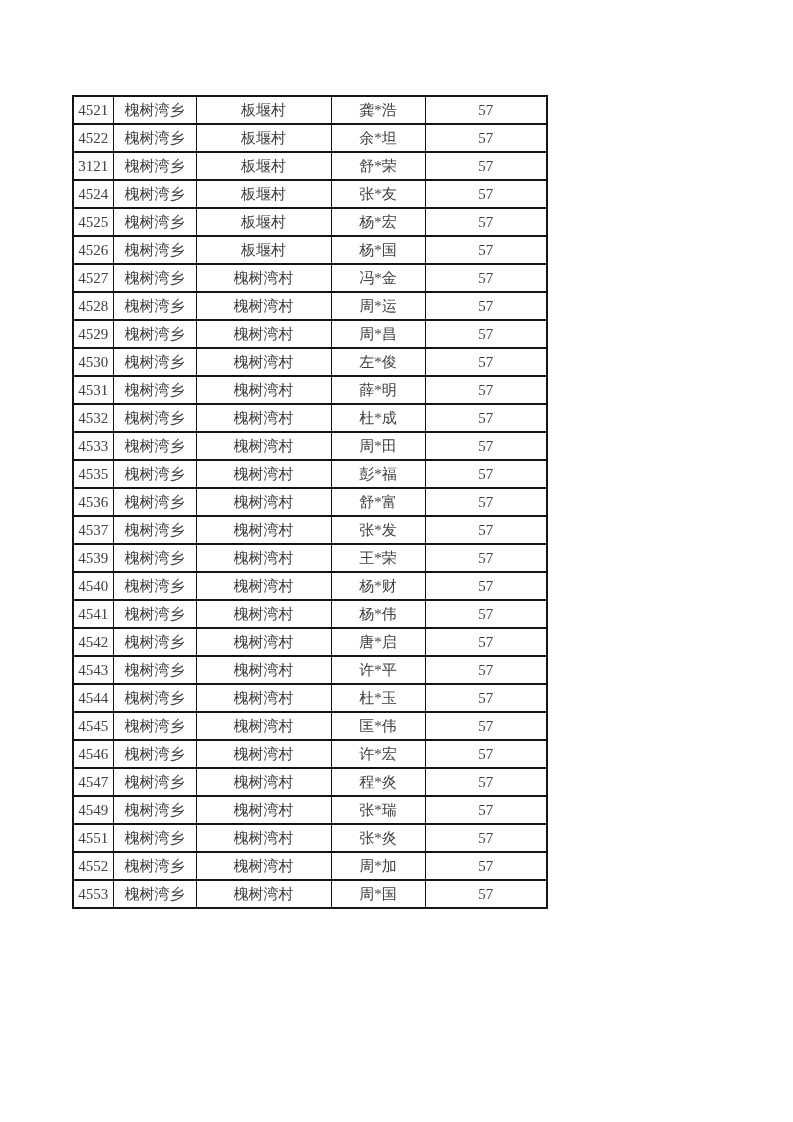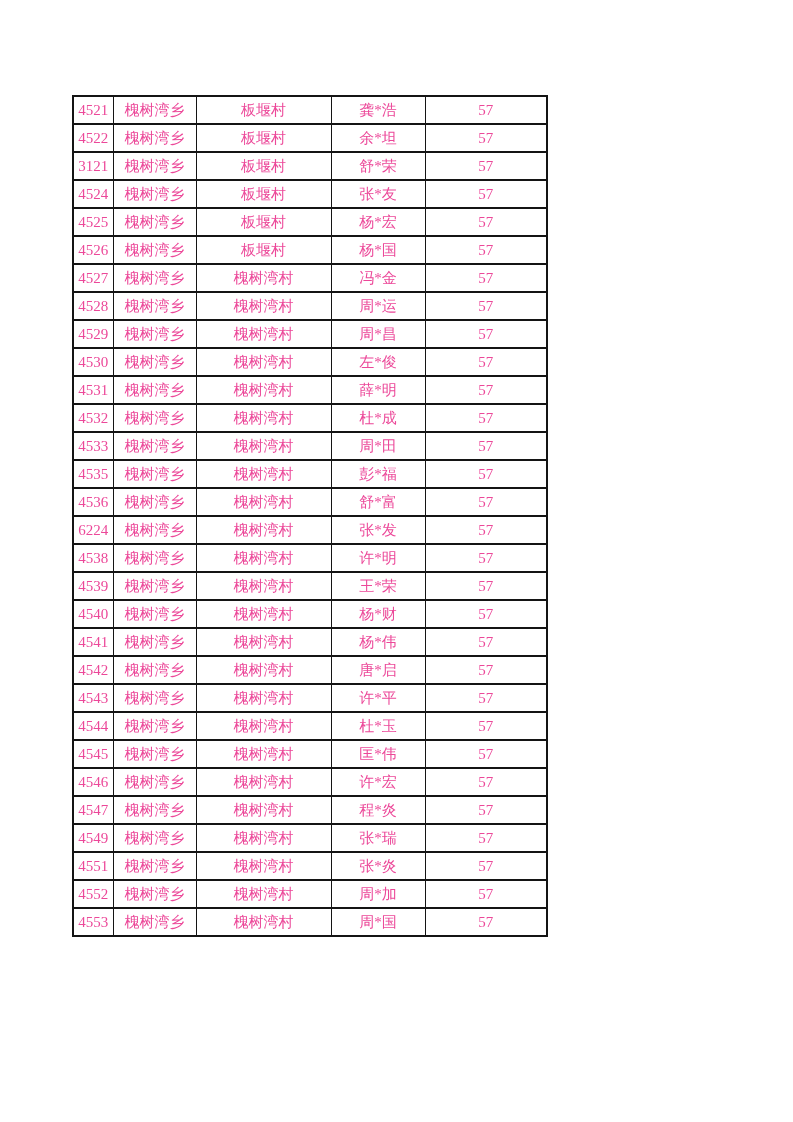--- a/index.html
+++ b/index.html
@@ -7,21 +7,21 @@
     padding: 0;
     background: #ffffff;
   }
   .page {
     position: relative;
     width: 793px;
     height: 1122px;
     background: #ffffff;
     overflow: hidden;
     font-family: "Liberation Serif", "DejaVu Serif", serif;
-    color: #ec4899;
+    color: #404040;
   }
   table.data-table {
     position: absolute;
     left: 72px;
     top: 95px;
     border-collapse: collapse;
     table-layout: fixed;
     width: 474px;
     border: 2px solid #141414;
   }
@@ -174,34 +174,27 @@
 
   <tr>
     <td class="cell-id">4536</td>
     <td class="cell-township">槐树湾乡</td>
     <td class="cell-village">槐树湾村</td>
     <td class="cell-name">舒*富</td>
     <td class="cell-value">57</td>
   </tr>
 
   <tr>
-    <td class="cell-id">6224</td>
+    <td class="cell-id">4537</td>
     <td class="cell-township">槐树湾乡</td>
     <td class="cell-village">槐树湾村</td>
     <td class="cell-name">张*发</td>
     <td class="cell-value">57</td>
   </tr>
 
-  <tr>
-    <td class="cell-id">4538</td>
-    <td class="cell-township">槐树湾乡</td>
-    <td class="cell-village">槐树湾村</td>
-    <td class="cell-name">许*明</td>
-    <td class="cell-value">57</td>
-  </tr>
 
   <tr>
     <td class="cell-id">4539</td>
     <td class="cell-township">槐树湾乡</td>
     <td class="cell-village">槐树湾村</td>
     <td class="cell-name">王*荣</td>
     <td class="cell-value">57</td>
   </tr>
 
   <tr>

